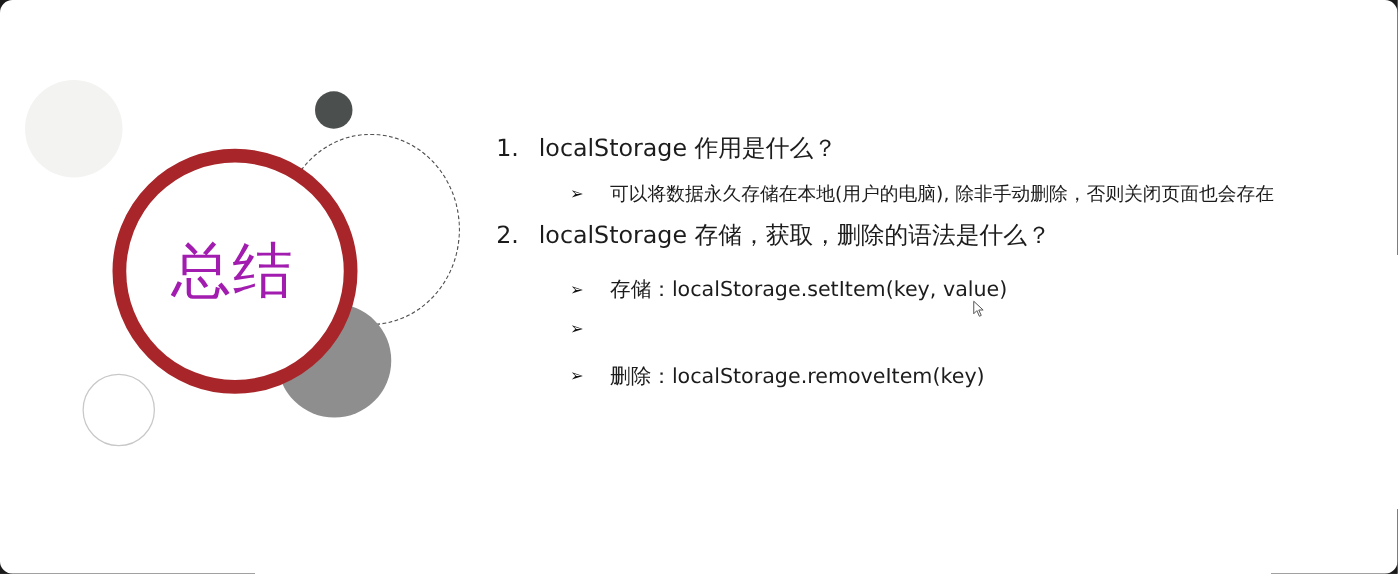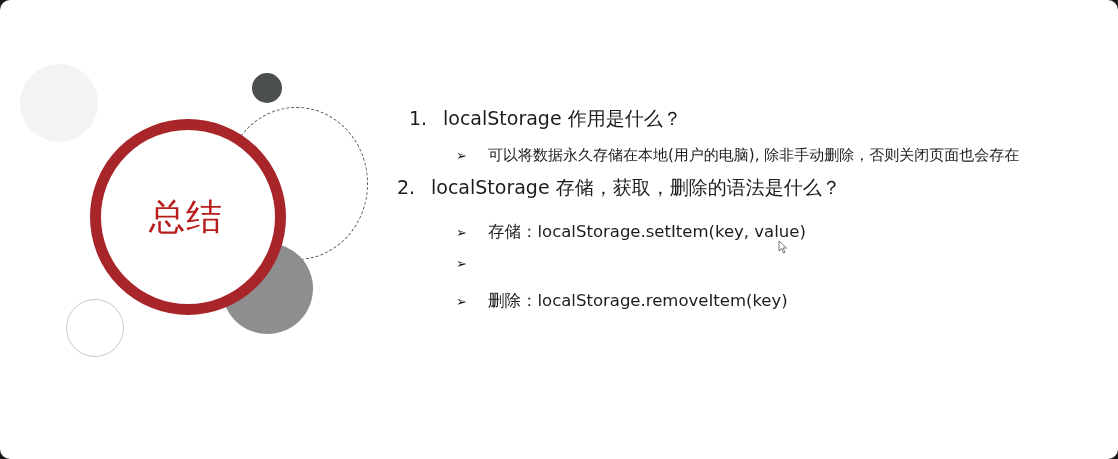--- a/index.html
+++ b/index.html
@@ -14,24 +14,24 @@
     .c-light { left: 20px; top: 64px; width: 78px; height: 78px; background: #f3f3f2; }
     .c-dark { left: 252px; top: 73px; width: 30px; height: 30px; background: #4b4f4e; }
     .c-dashed { left: 225px; top: 107px; width: 143px; height: 153px; border: 1.6px dashed #555; }
     .c-gray { left: 222px; top: 243px; width: 91px; height: 91px; background: #8e8e8e; }
     .c-outline { left: 66px; top: 299px; width: 58px; height: 58px; border: 1.3px solid #c8c8c8; }
     .c-red {
       left: 90px; top: 119px; width: 196px; height: 196px;
       border: 11px solid #a8262a; background: #ffffff;
       display: flex; align-items: center; justify-content: center;
     }
-    .c-red .title { font-size: 36px; letter-spacing: 1px; color: #b91c1c; padding-right: 4px; }
+    .c-red .title { font-size: 48px; letter-spacing: 1px; color: #a21caf; padding-right: 4px; }
     .q { position: absolute; font-size: 19px; color: #1c1c1c; white-space: nowrap; }
     .q .num { display: inline-block; width: 34px; }
-    .q1 { left: 397px; top: 106px; margin-left: 12px; }
+    .q1 { left: 397px; top: 106px; }
     .q2 { left: 397px; top: 175px; }
     .b { position: absolute; font-size: 15.5px; color: #1c1c1c; white-space: nowrap; display: flex; align-items: center; }
     .b .arrow { display: inline-block; width: 32px; font-size: 13px; color: #111; }
     .b1 { left: 456px; top: 146px; }
     .b2 { left: 456px; top: 221px; }
     .b3 { left: 456px; top: 256px; }
     .b4 { left: 456px; top: 290px; }
     .b .txt { font-size: 16.5px; }
     .b1 .txt { font-size: 15px; }
     .cursor { position: absolute; left: 778px; top: 240px; width: 10px; height: 14px; }

